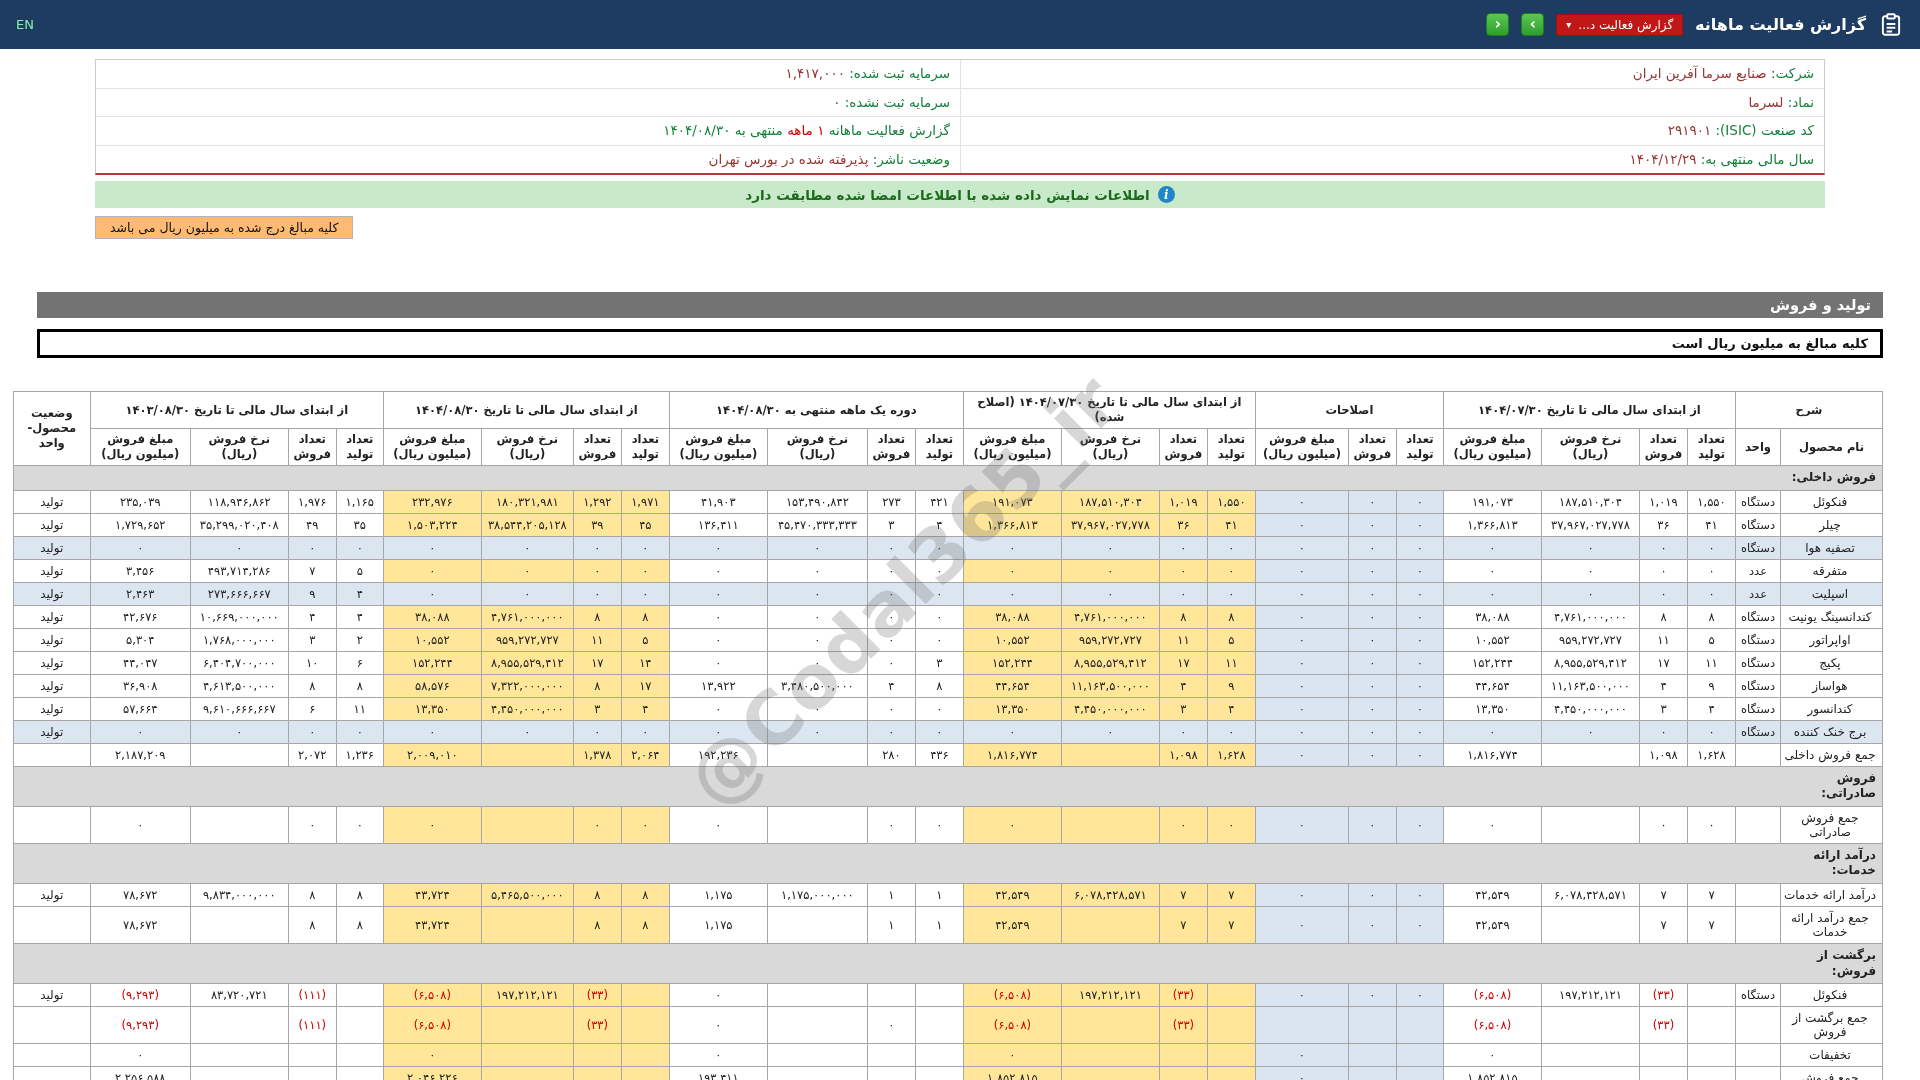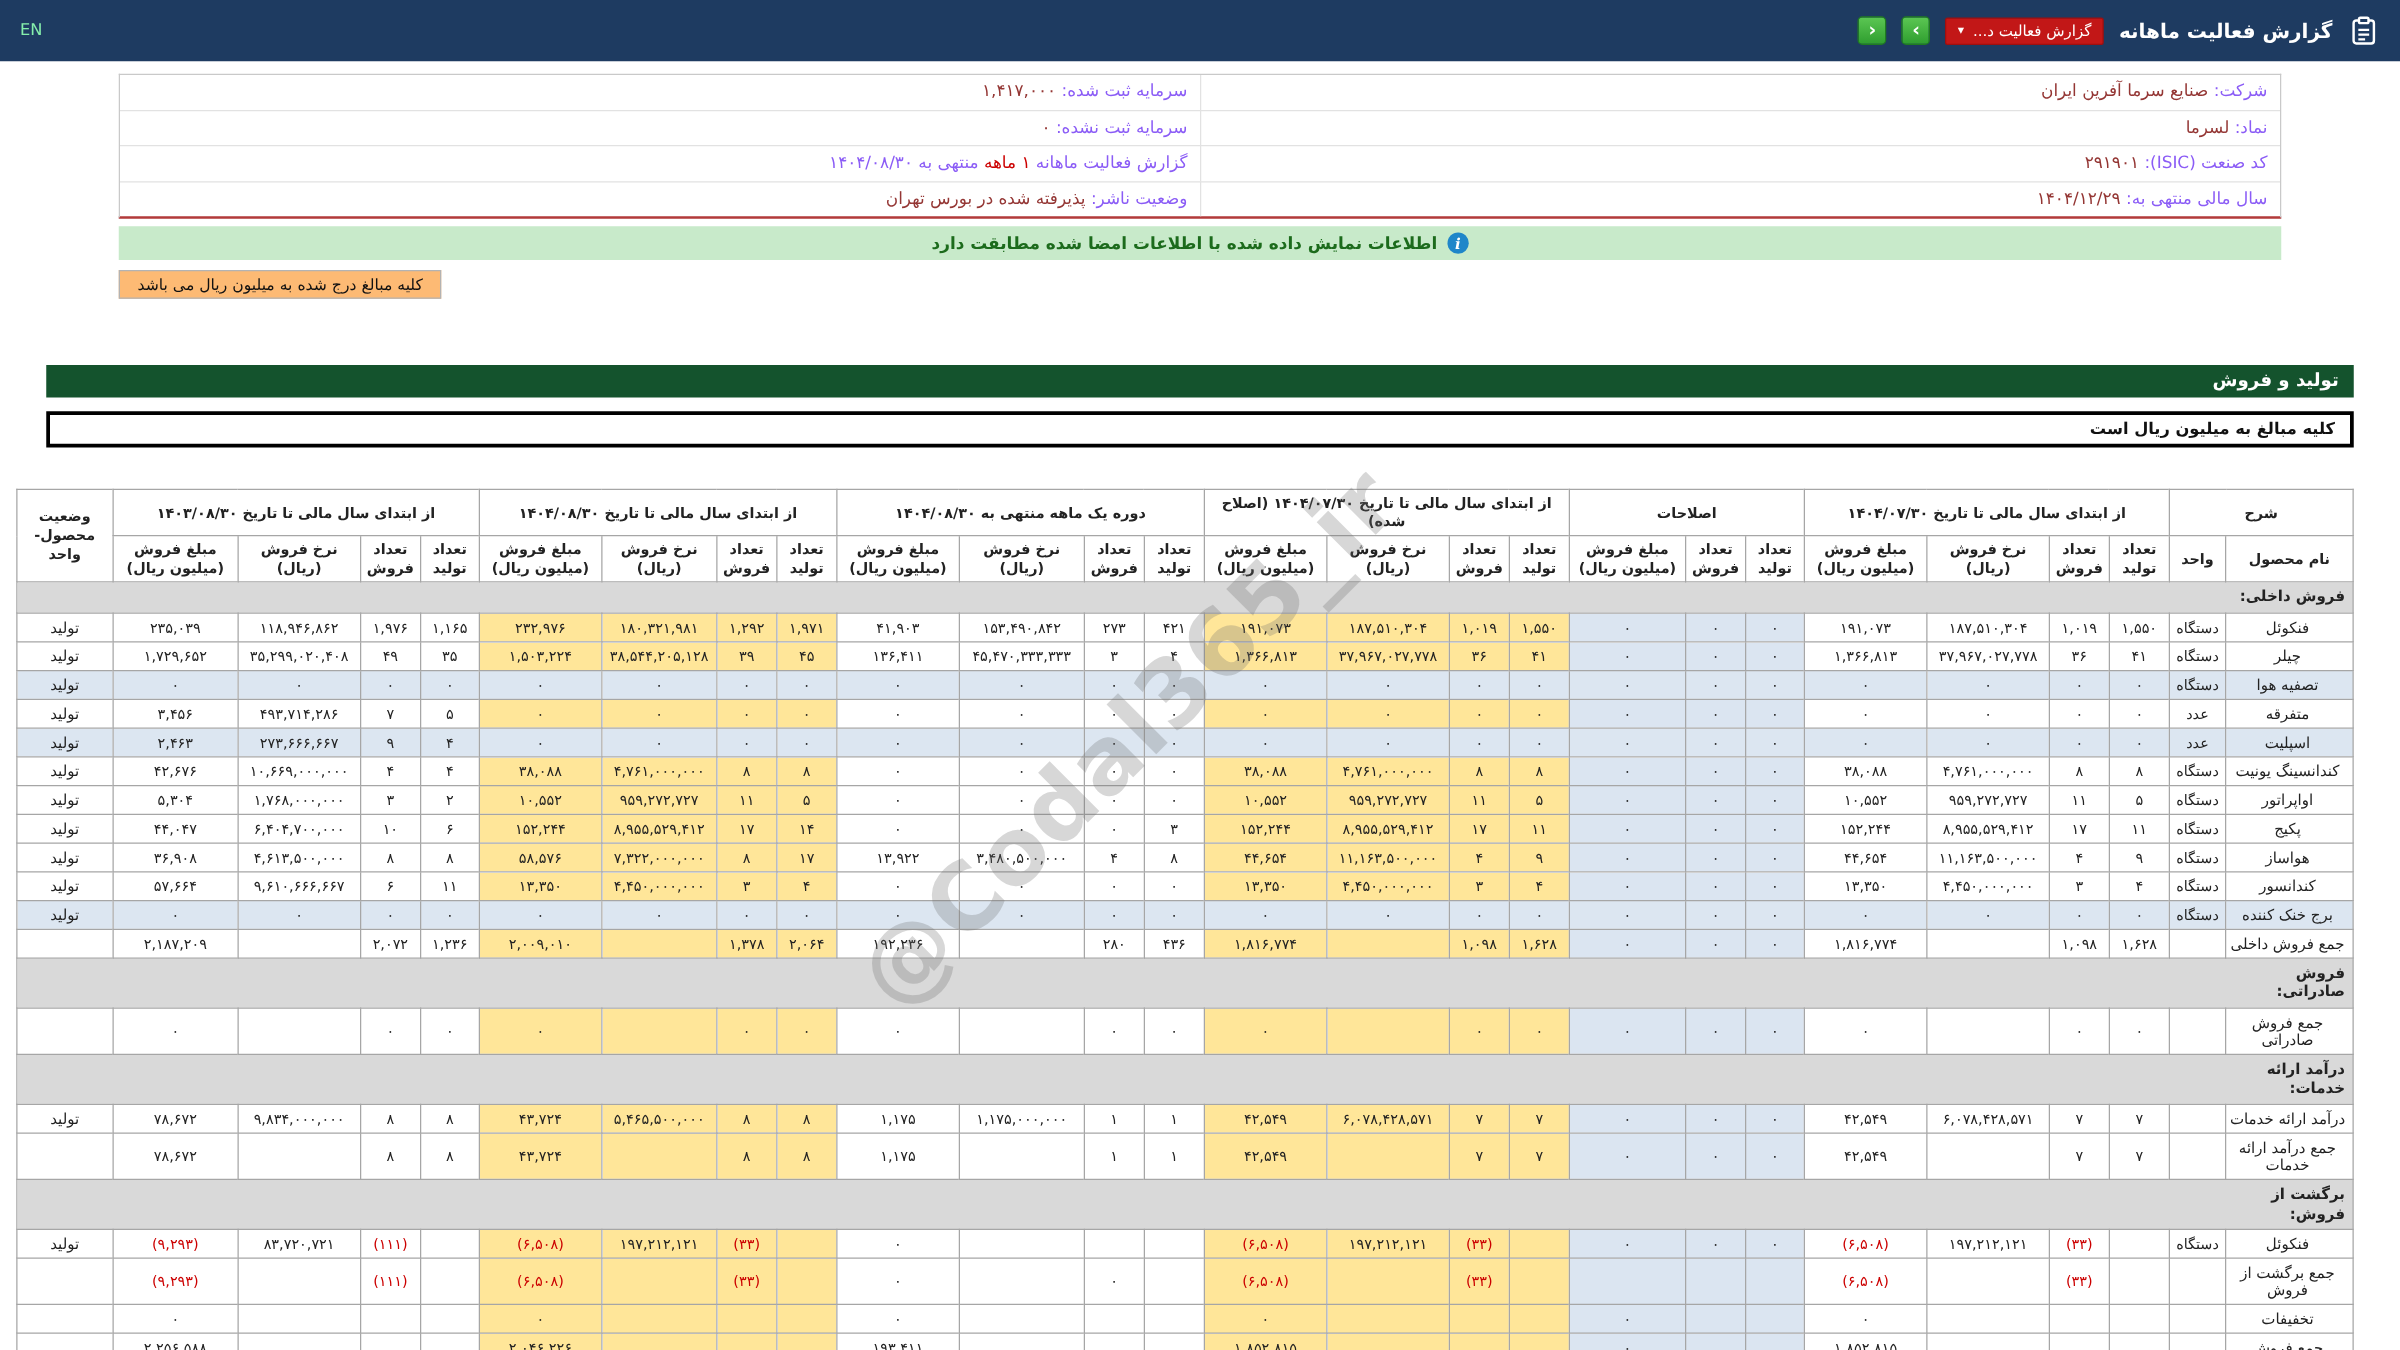--- a/index.html
+++ b/index.html
@@ -33,21 +33,21 @@
 
   
   .info-wrap {
     margin:10px 95px 0; border:1px solid #c9c9c9; border-bottom:2px solid #b23a3a;
     background:#fff;
   }
   .info-row { display:flex; }
   .info-row + .info-row .info-cell { border-top:1px solid #e2e2e2; }
   .info-cell { flex:1 1 50%; padding:4px 10px; font-size:13.5px; line-height:1.45; }
   .info-row .info-cell:first-child { border-left:1px solid #e2e2e2; }
-  .info-label { color:#8b5cf6; }
+  .info-label { color:#15803d; }
   .info-value { color:#943634; }
   .red-text { color:#cc0000; }
 
   
   .notice {
     margin:6px 95px 0; height:27px; background:#c8eaca; color:#1c6b1c;
     font-size:13.5px; font-weight:bold;
     display:flex; align-items:center; justify-content:center; gap:8px;
   }
   .info-icon {
@@ -58,21 +58,21 @@
 
   
   .amounts-note {
     margin:8px auto 0 95px; width:fit-content;
     border:1px solid #b3b3b3; background:#fdba74;
     padding:3px 14px; font-size:12.5px; color:#111;
   }
 
   
   .section-bar {
-    margin:53px 37px 11px; background:#14532d; color:#fff;
+    margin:53px 37px 11px; background:#737373; color:#fff;
     font-size:14.5px; font-weight:bold; padding:5px 12px;
   }
   .table-note {
     margin:5px 37px 0; border:3px solid #000000; background:#fff;
     font-size:13px; font-weight:bold; color:#111; padding:4px 12px;
   }
 
   
   .main-table {
     margin:33px 37px 0; width:1846px; border-collapse:collapse; table-layout:fixed;

